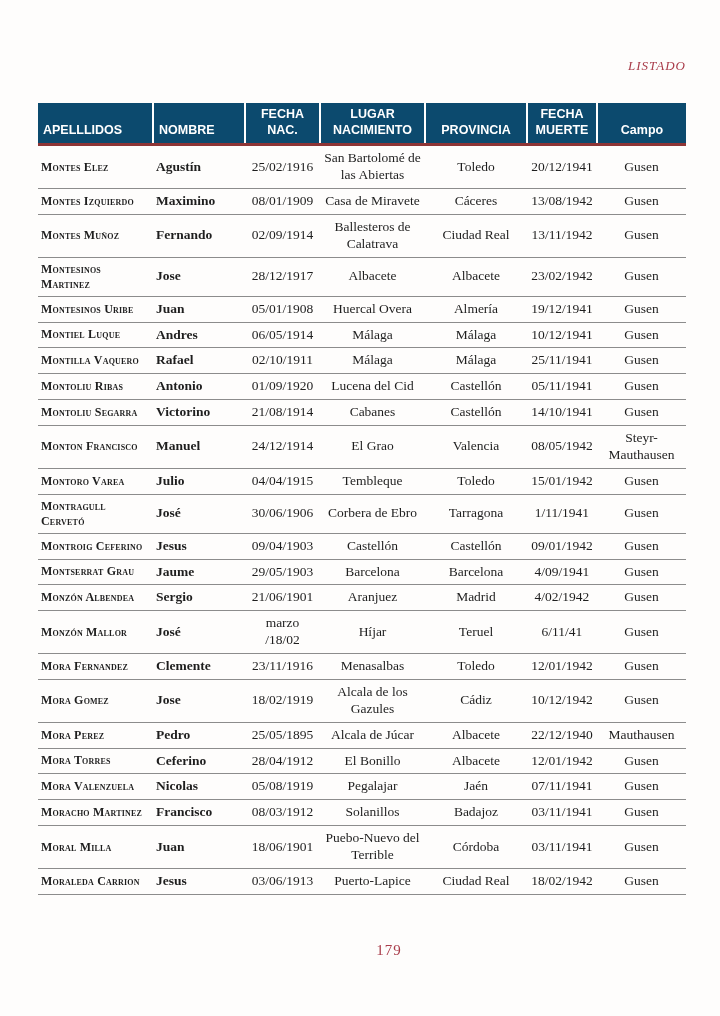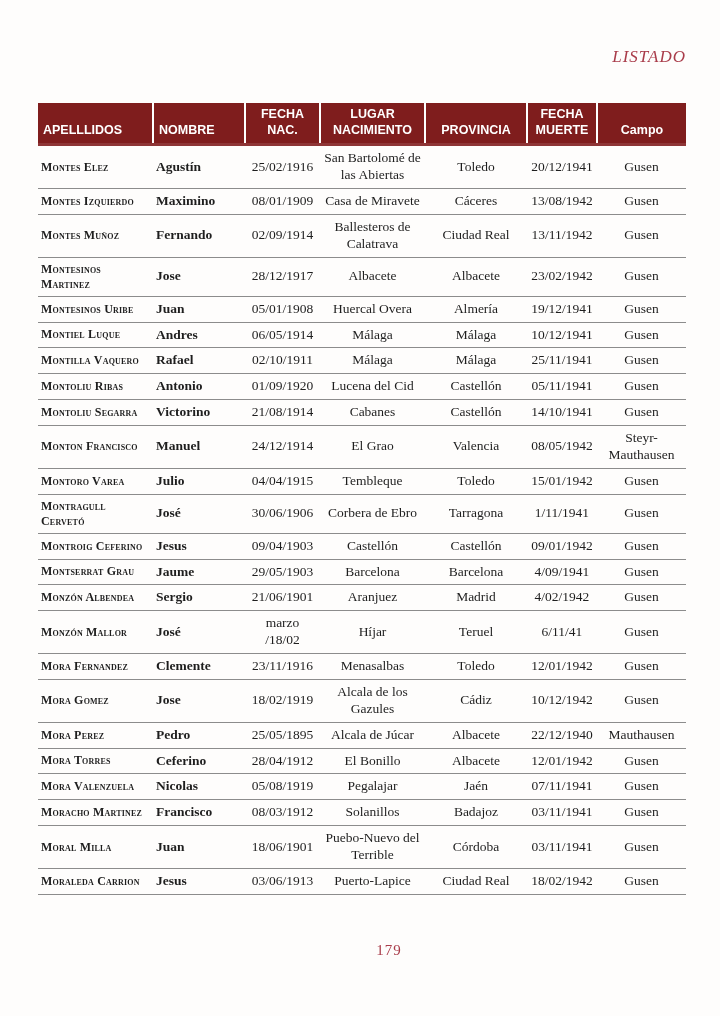--- a/index.html
+++ b/index.html
@@ -8,38 +8,38 @@
     width: 720px;
     height: 1016px;
     margin: 0 auto;
     background: #fefdfc;
     font-family: "Liberation Serif", serif;
     color: #1e1e1e;
     overflow: hidden;
   }
   .listado {
     position: absolute;
-    top: 47px;
+    top: 58px;
     right: 34px;
     font-family: "Liberation Serif", serif;
     font-style: italic;
-    font-size: 17px;
+    font-size: 13px;
     letter-spacing: 1px;
     color: #a93c4a;
   }
   table.victims {
     position: absolute;
     left: 38px;
     top: 103px;
     width: 648px;
     border-collapse: collapse;
     table-layout: fixed;
   }
   thead th {
-    background: #7f1d1d;
+    background: #0c4a6e;
     color: #ffffff;
     font-family: "Liberation Sans", sans-serif;
     font-weight: bold;
     font-size: 12.5px;
     line-height: 1.25;
     vertical-align: bottom;
     text-align: center;
     padding: 4px 3px 5px 3px;
     border-left: 2px solid #ffffff;
     border-bottom: 3px solid #8e3536;

